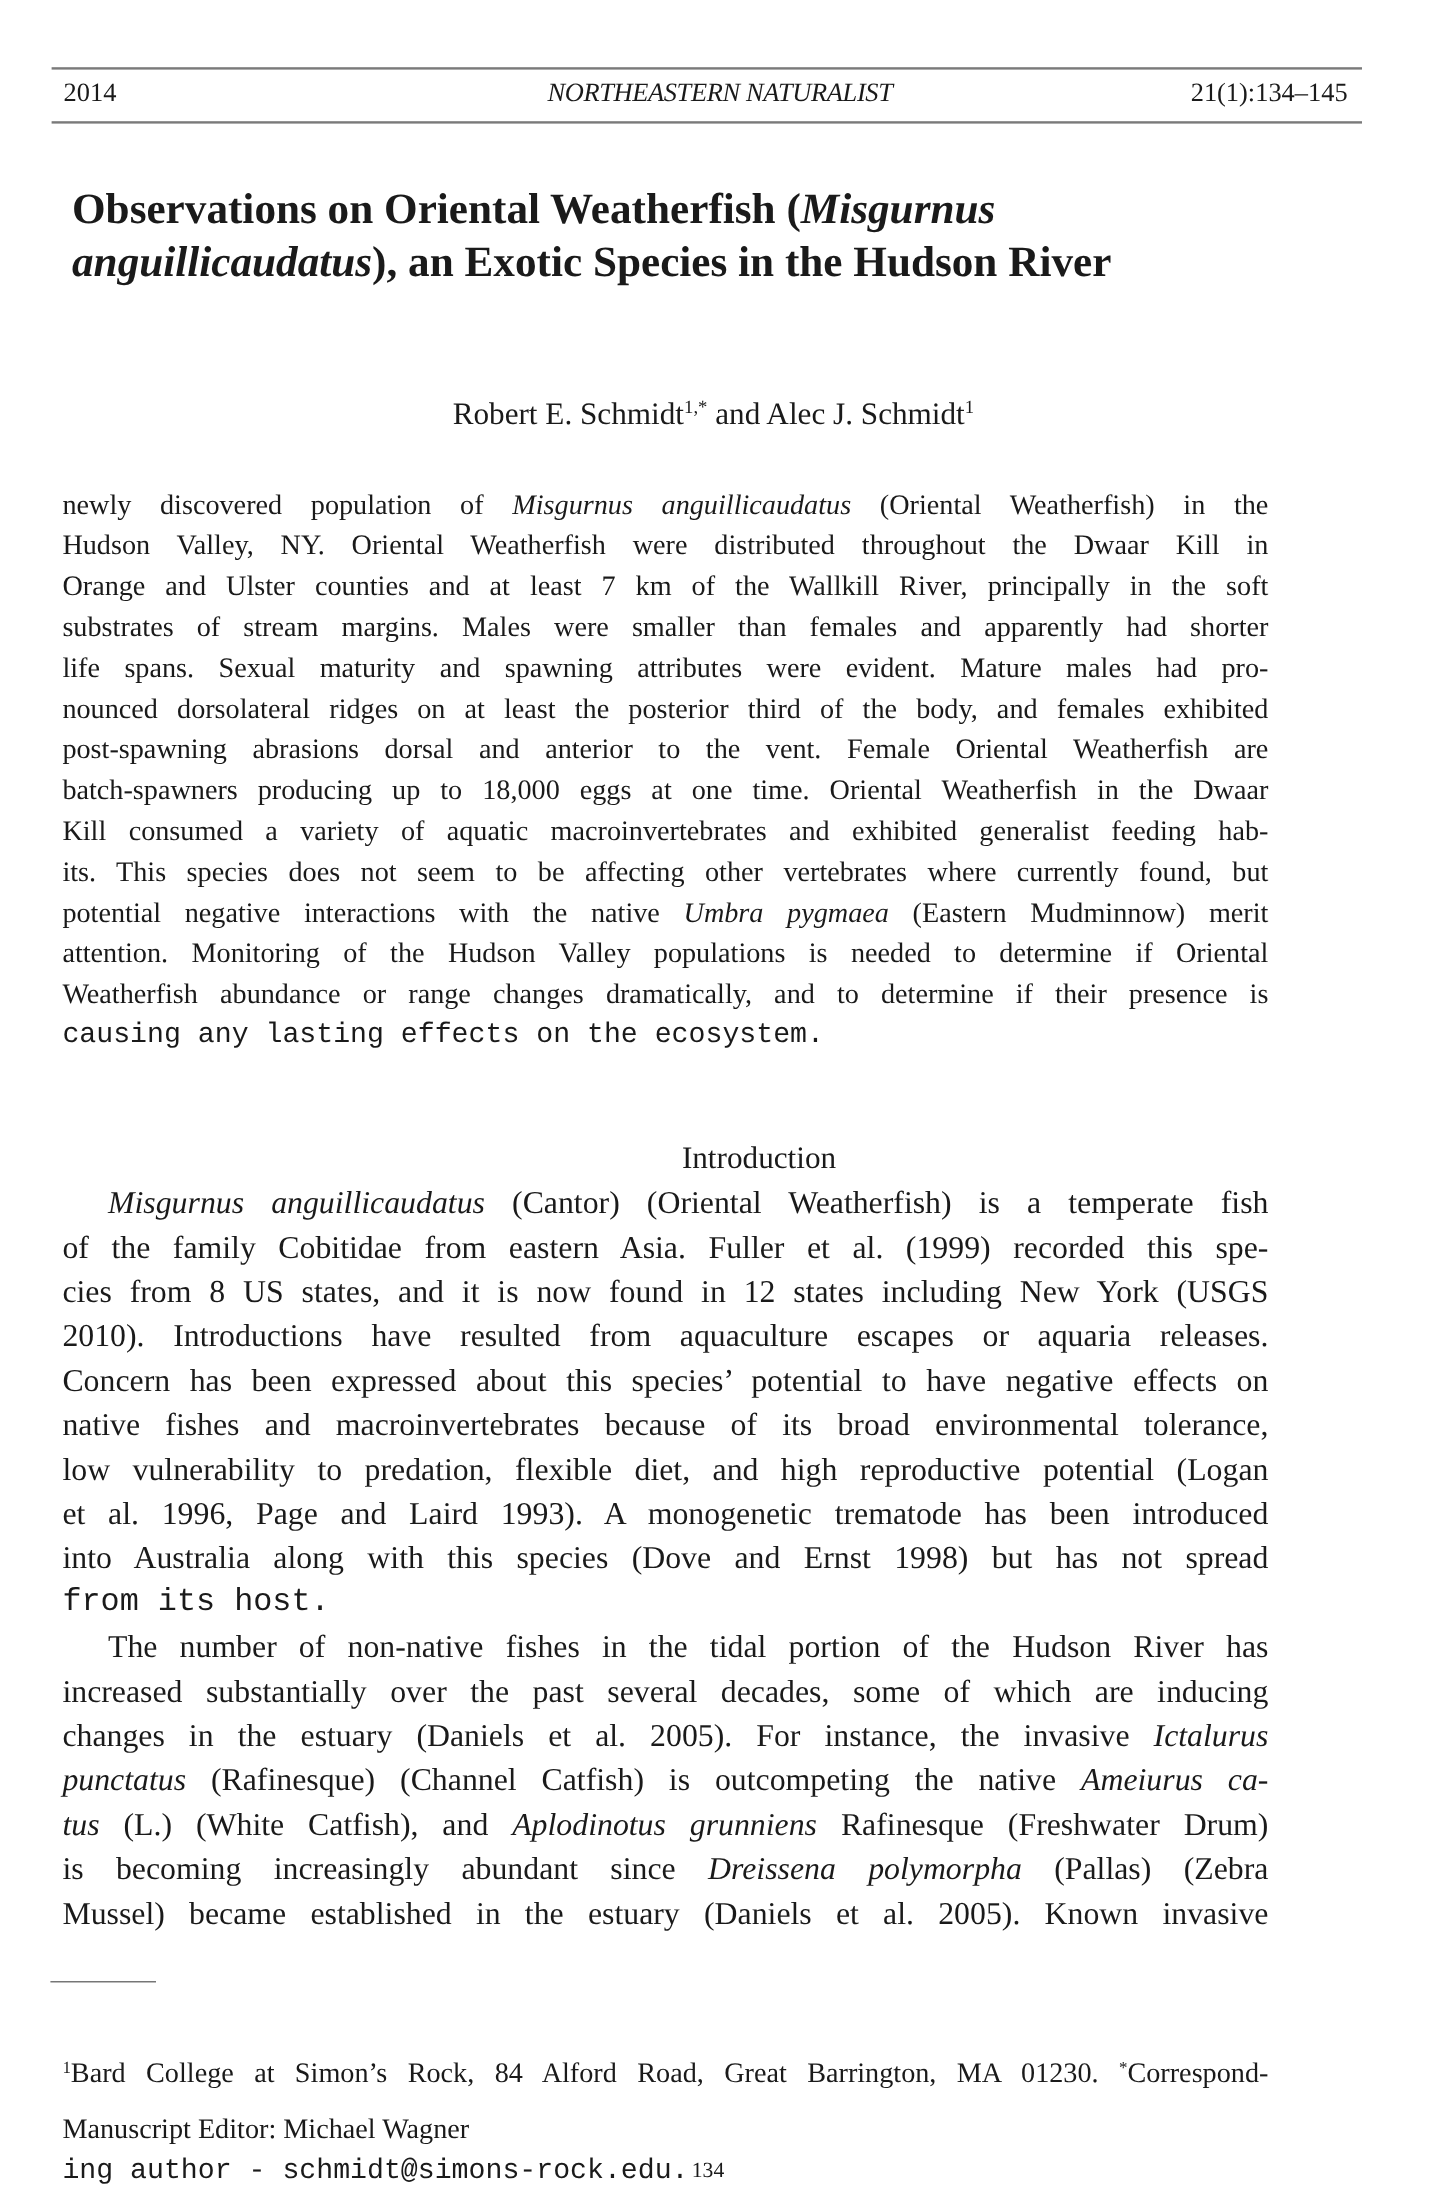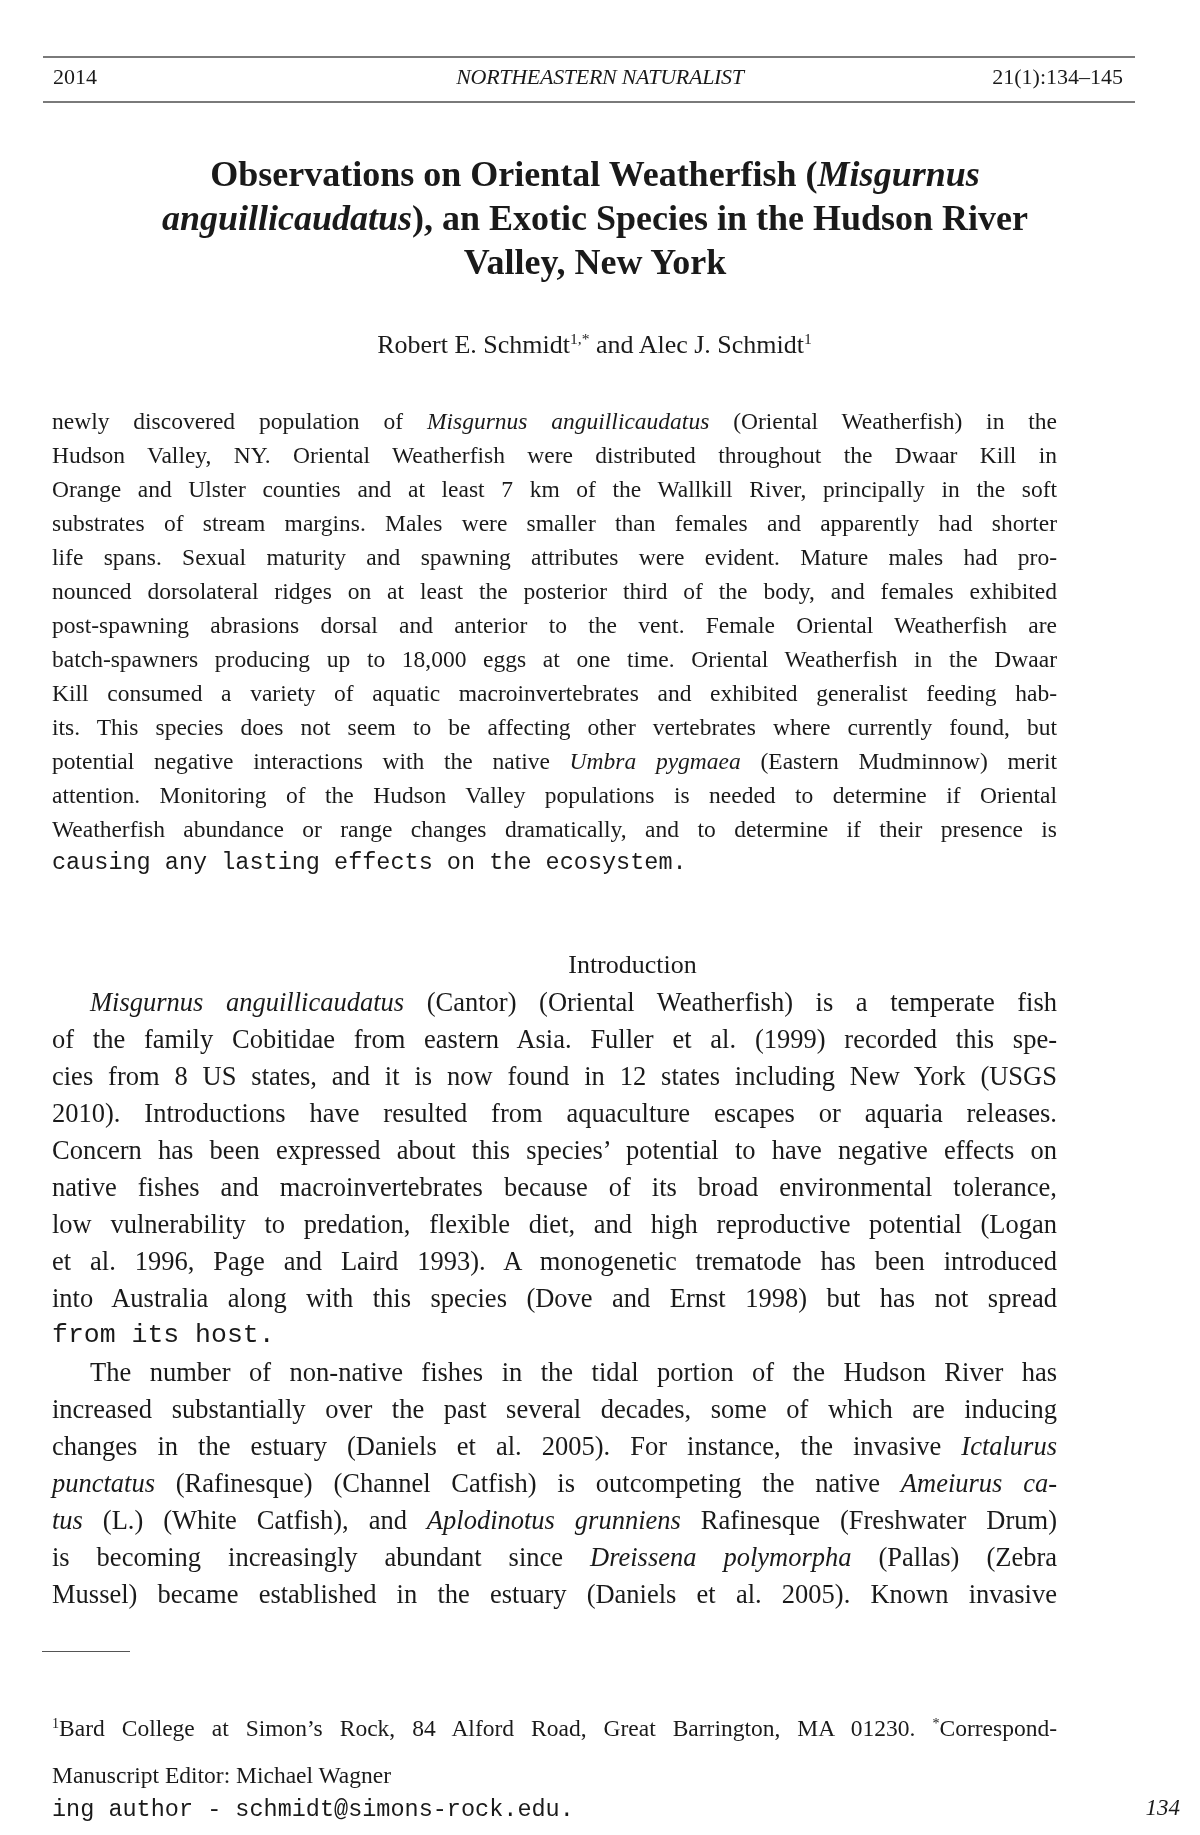--- a/index.html
+++ b/index.html
@@ -3,57 +3,56 @@
 <meta charset="utf-8">
 <style>
   html, body { margin: 0; padding: 0; background: #ffffff; }
   body { width: 1200px; height: 1835px; position: relative; overflow: hidden;
          font-family: "Liberation Serif", "DejaVu Serif", serif; color: #1a1a1a; }
   .rule { position: absolute; left: 43px; width: 1092px; height: 0; border-top: 2px solid #7a7a7a; }
   .hdr { position: absolute; top: 64px; font-size: 22px; line-height: 26px; white-space: nowrap; }
   .hdr-left { left: 53px; }
   .hdr-center { left: 0; width: 1200px; text-align: center; font-style: italic; letter-spacing: -0.3px; }
   .hdr-right { right: 77px; }
-  .title { position: absolute; left: 60px; width: 1070px; top: 152px; text-align: center;
+  .title { position: absolute; left: 60px; width: 1070px; top: 152px; 
            font-weight: bold; font-size: 36px; line-height: 44px; }
   .title .line { display: block; white-space: nowrap; }
   .authors { position: absolute; top: 330px; left: 0; width: 1189px; text-align: center;
              font-size: 26px; line-height: 30px; white-space: nowrap; }
   sup { font-size: 60%; line-height: 0; vertical-align: 0.55em; }
   .block { position: absolute; left: 52px; width: 1005px; }
   .jline { display: block; text-align: justify; text-align-last: justify; white-space: nowrap; overflow: visible; }
   .jline.last { text-align-last: left; font-family: Liberation Mono, monospace; }
   .abstract { top: 404px; font-size: 23.5px; line-height: 34px; }
   .abstract .jline { height: 34px; }
   .intro-h { position: absolute; top: 948px; left: 0; width: 1177px; text-align: center;
              font-weight: normal; font-size: 26px; line-height: 34px; margin-left: 44px; }
   .intro { top: 984px; font-size: 26.5px; line-height: 37px; }
   .intro .jline { height: 37px; }
   .indent { padding-left: 38px; }
   .fn-rule { position: absolute; left: 42px; top: 1651px; width: 88px; border-top: 1px solid #555; }
   .footnote { position: absolute; left: 52px; top: 1663px; width: 1005px; font-size: 23.5px; line-height: 34px; }
   .footnote .jline { height: 34px; margin-top: 48px; }
   .editor { position: absolute; left: 52px; top: 1760px; font-size: 23.5px; line-height: 30px; white-space: nowrap; }
-  .pageno { position: absolute; top: 1793px; left: 0; width: 1180px; text-align: right; font-size: 23px; line-height: 30px; font-style: italic; }
+  .pageno { position: absolute; top: 1793px; left: 0; width: 1180px; text-align: center; font-size: 18px; line-height: 30px; }
   i { font-style: italic; }
   b { font-weight: bold; }
 </style>
 </head>
 <body>
 
 <div class="rule" style="top:56px;"></div>
 <div class="hdr hdr-left">2014</div>
 <div class="hdr hdr-center">NORTHEASTERN NATURALIST</div>
 <div class="hdr hdr-right">21(1):134–145</div>
 <div class="rule" style="top:101px;"></div>
 
 <div class="title">
   <span class="line"><span>Observations on Oriental Weatherfish (</span><i>Misgurnus</i></span>
   <span class="line"><i>anguillicaudatus</i><span>), an Exotic Species in the Hudson River</span></span>
-  <span class="line">Valley, New York</span>
 </div>
 
 <div class="authors"><span>Robert E. Schmidt</span><sup>1,*</sup><span> and </span><span>Alec J. Schmidt</span><sup>1</sup></div>
 
 <div class="block abstract" id="abstract">
     <span class="jline"><span>newly discovered population of </span><i>Misgurnus anguillicaudatus</i><span> (Oriental Weatherfish) in the</span></span>
     <span class="jline"><span>Hudson Valley, NY. Oriental Weatherfish were distributed throughout the Dwaar Kill in</span></span>
     <span class="jline"><span>Orange and Ulster counties and at least 7 km of the Wallkill River, principally in the soft</span></span>
     <span class="jline"><span>substrates of stream margins. Males were smaller than females and apparently had shorter</span></span>
     <span class="jline"><span>life spans. Sexual maturity and spawning attributes were evident. Mature males had pro-</span></span>

